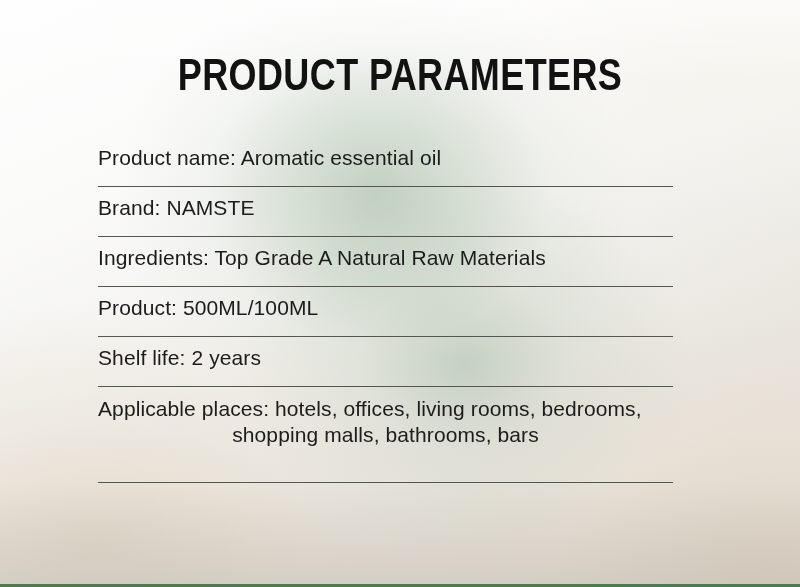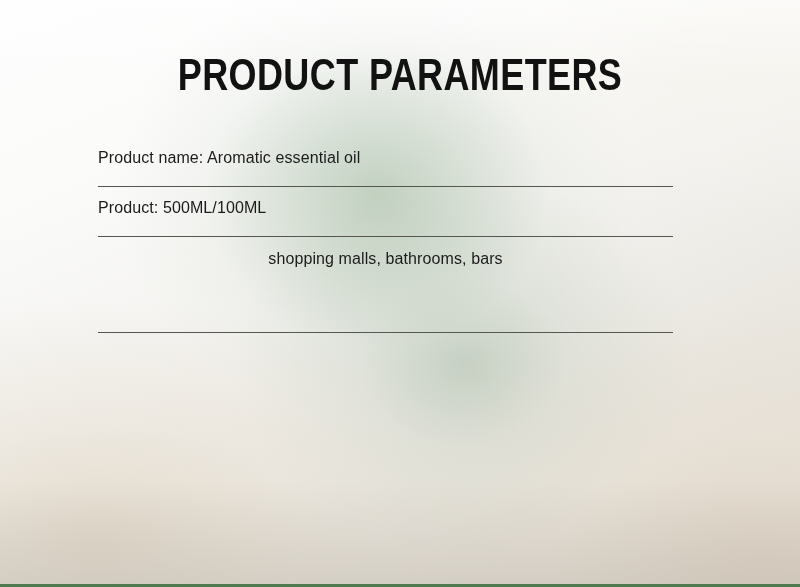--- a/index.html
+++ b/index.html
@@ -110,21 +110,21 @@
   }
 
   .spec-row {
     position: relative;
     border-bottom: 1px solid #54564f;
     box-sizing: border-box;
   }
 
   .spec-row .spec-text {
     display: block;
-    font-size: 16px;
+    font-size: 21px;
     line-height: 26px;
     color: #1c1c1c;
     letter-spacing: 0.1px;
     white-space: nowrap;
   }
 
   .spec-row.one-line {
     height: 50px;
     padding-top: 8px;
   }
@@ -155,29 +155,38 @@
   <div class="bg-layer bg-vignette"></div>
 
   <div class="card-title">PRODUCT PARAMETERS</div>
 
   <div class="spec-list">
 
     <div class="spec-row one-line">
       <span class="spec-text">Product name: Aromatic essential oil</span>
     </div>
 
+    <div class="spec-row one-line">
+      <span class="spec-text">Brand: NAMSTE</span>
+    </div>
 
+    <div class="spec-row one-line">
+      <span class="spec-text">Ingredients: Top Grade A Natural Raw Materials</span>
+    </div>
 
     <div class="spec-row one-line">
       <span class="spec-text">Product: 500ML/100ML</span>
     </div>
 
+    <div class="spec-row one-line">
+      <span class="spec-text">Shelf life: 2 years</span>
+    </div>
 
 
     <div class="spec-row two-line">
-      <span class="spec-text"><span class="line-2">shopping malls, bathrooms, bars</span></span>
+      <span class="spec-text"><span class="line-1">Applicable places: hotels, offices, living rooms, bedrooms,</span><span class="line-2">shopping malls, bathrooms, bars</span></span>
     </div>
 
   </div>
 
   <div class="bottom-rule"></div>
 
 </div>
 
 </body></html>

